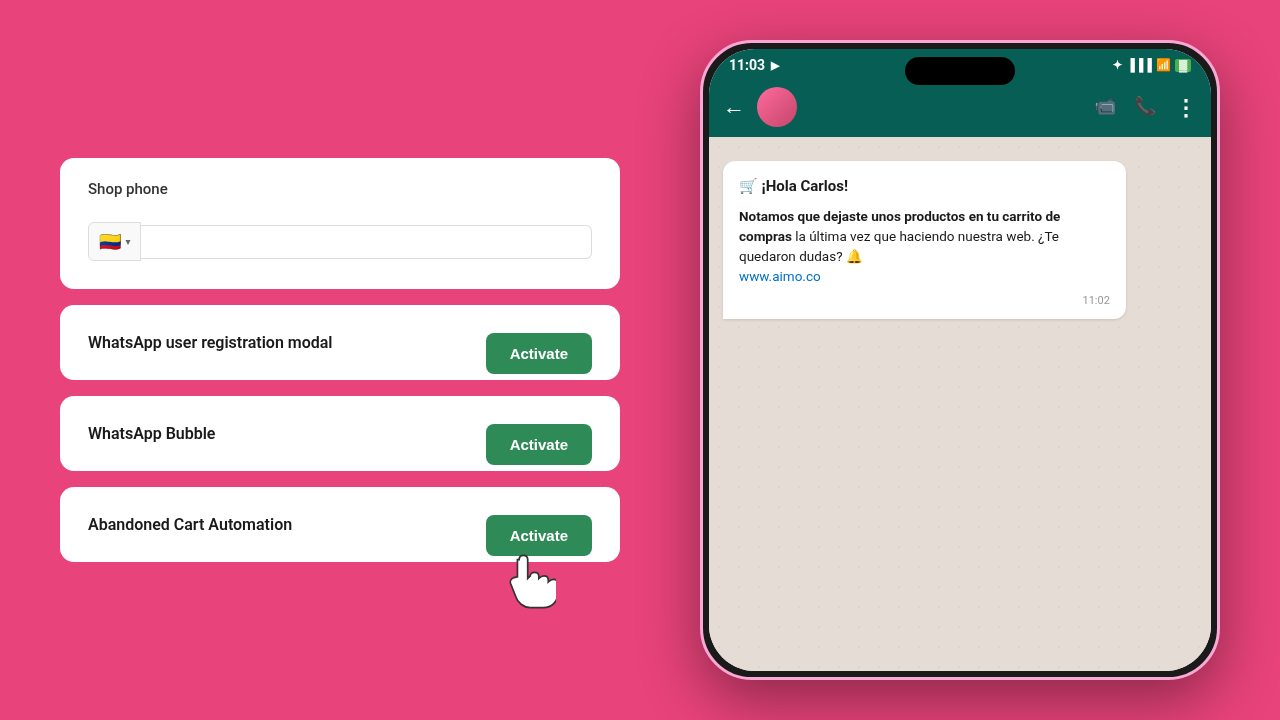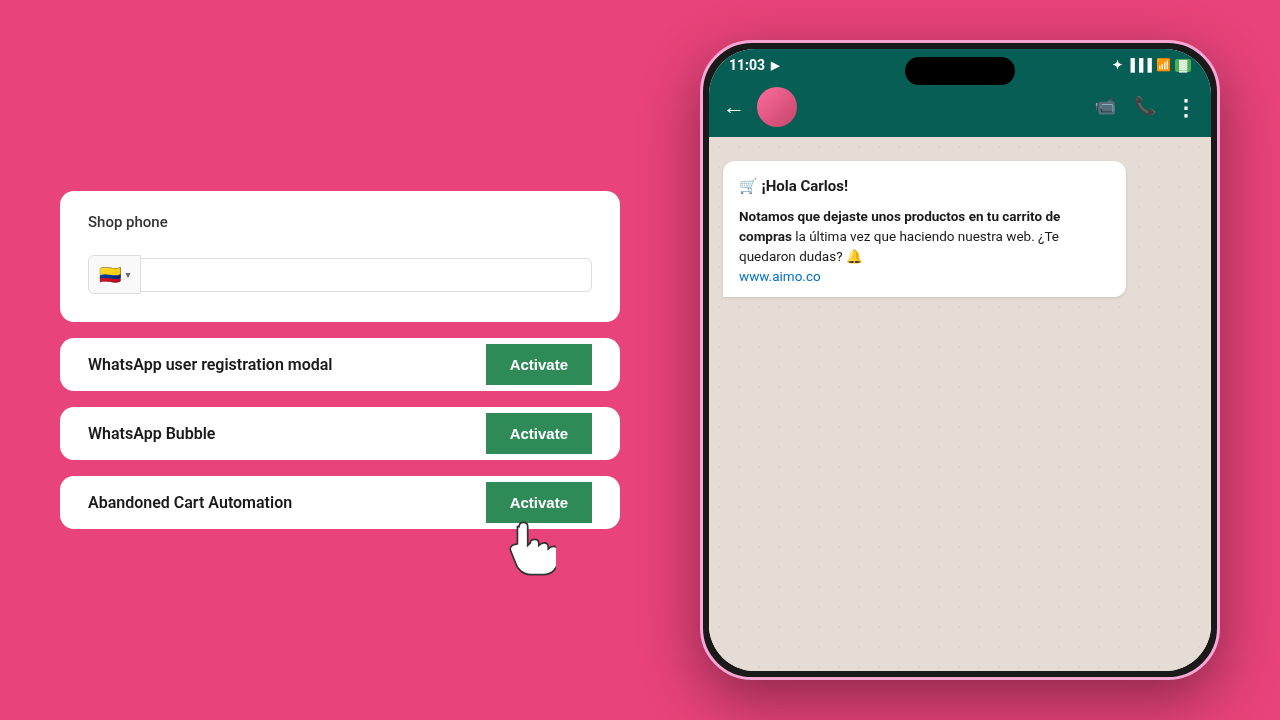--- a/index.html
+++ b/index.html
@@ -85,27 +85,28 @@
       padding: 8px 12px;
       font-size: 14px;
       outline: none;
       background: #fff;
     }
 
     .activate-btn {
       background: #2e8b57;
       color: #fff;
       border: none;
-      border-radius: 0;
+      border-radius: 8px;
       padding: 12px 24px;
       font-size: 15px;
       font-weight: 600;
       cursor: pointer;
       white-space: nowrap;
       flex-shrink: 0;
+      margin-top: 22px;
     }
 
     
     .cursor-container {
       position: relative;
     }
 
     .cursor {
       position: absolute;
       bottom: -55px;
@@ -333,18 +334,19 @@
           <span>🛒</span>
           <strong>¡Hola Carlos!</strong>
         </div>
         <div>
           <span class="bubble-body-bold">Notamos que dejaste unos productos en tu carrito de compras</span>
           <span class="bubble-body-normal"> la última vez que haciendo nuestra web. ¿Te quedaron dudas? 🔔</span>
         </div>
         <div>
           <a class="bubble-link" href="#">www.aimo.co</a>
         </div>
+        <div class="bubble-time">11:02</div>
       </div>
 
     </div>
 
   </div>
 </div>
 
 </body></html>

